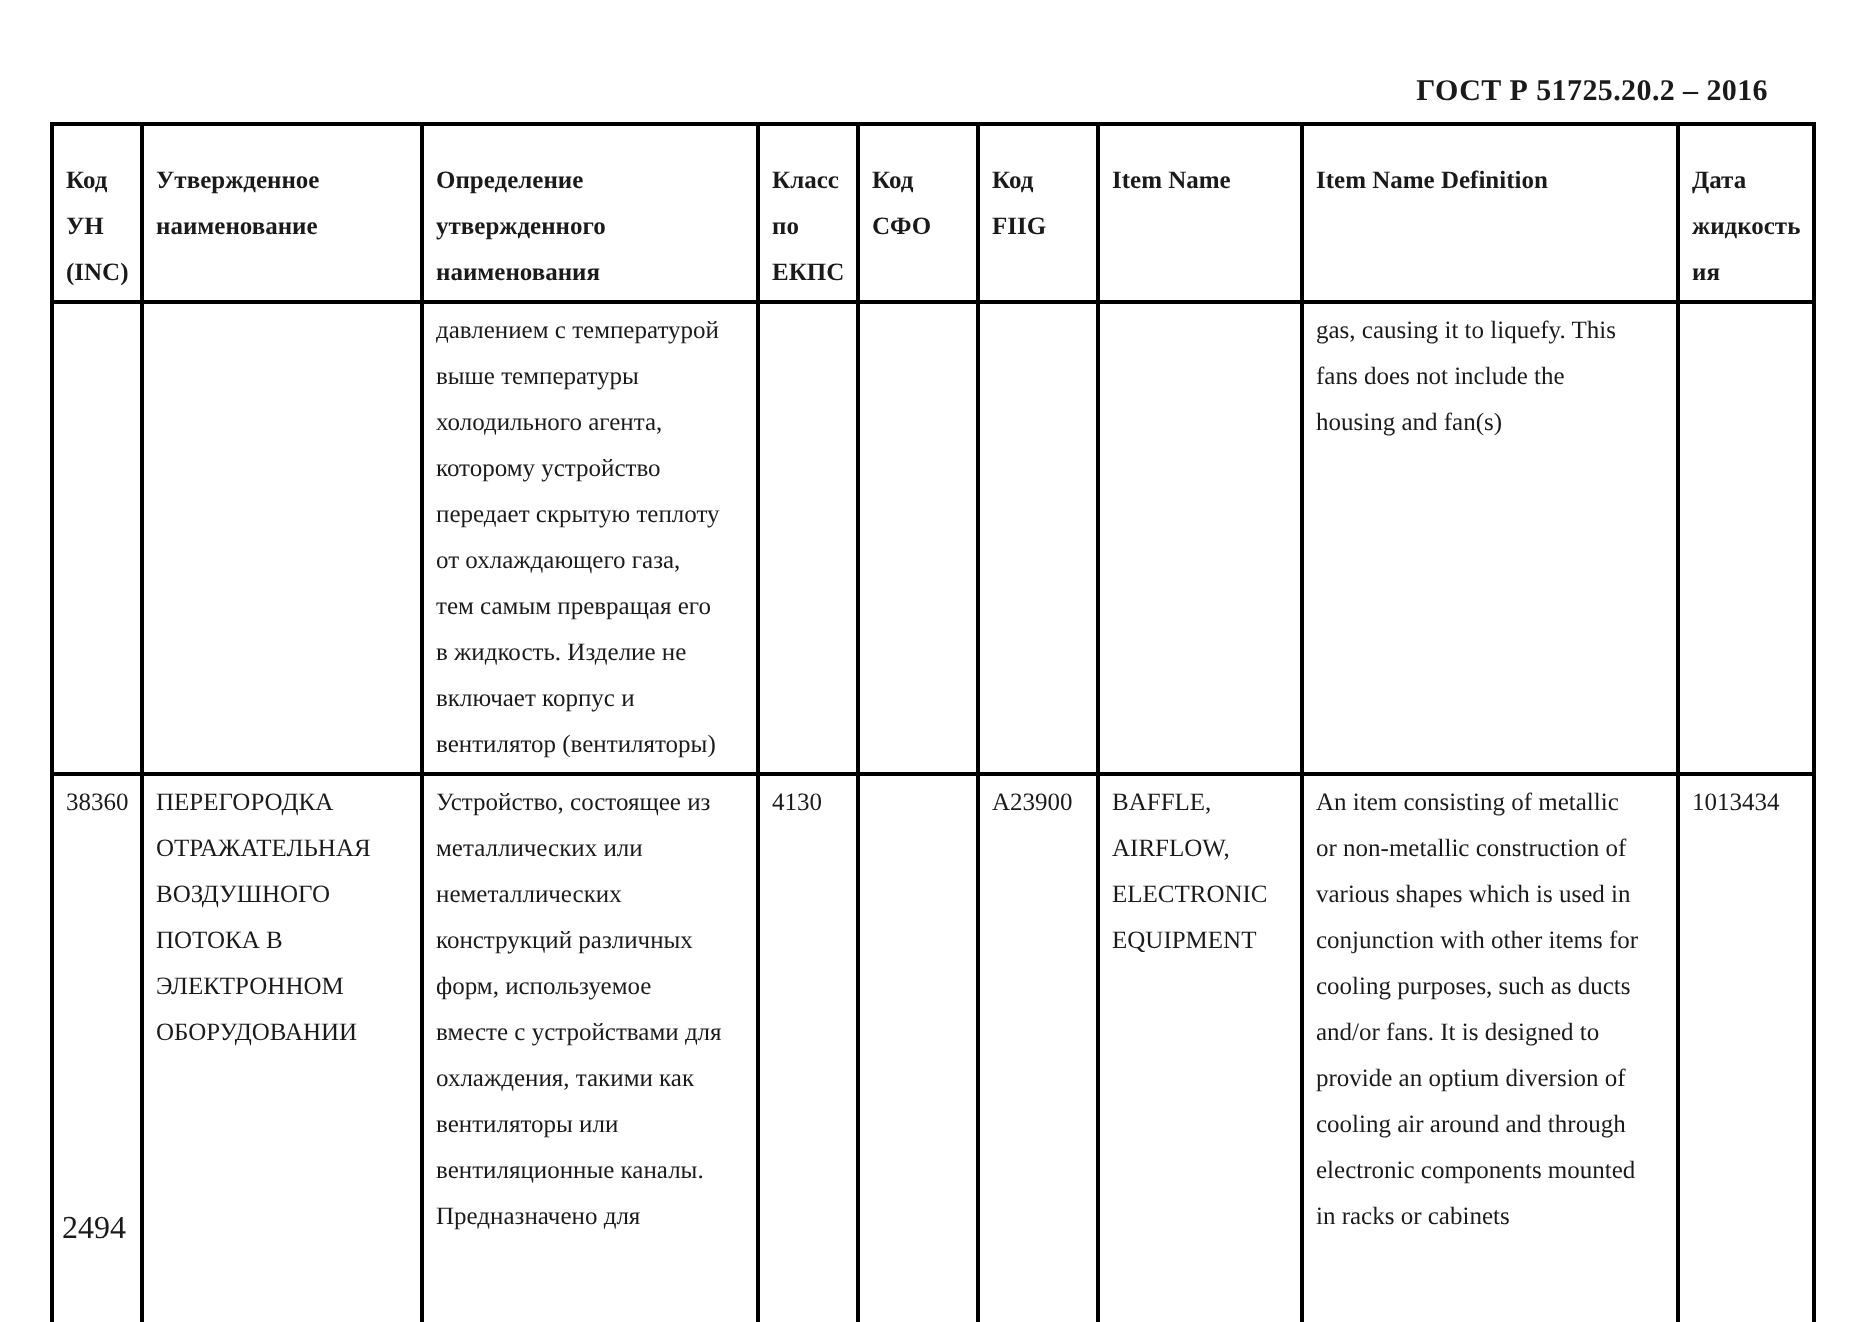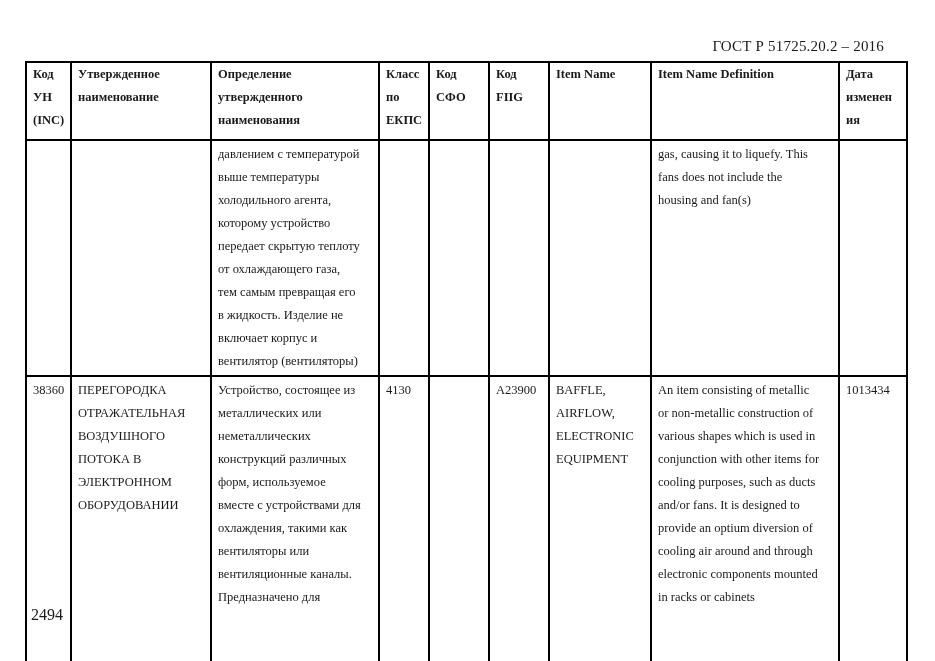--- a/index.html
+++ b/index.html
@@ -12,21 +12,21 @@
     font-family: "Liberation Serif", "DejaVu Serif", serif;
     color: #1a1a1a;
     overflow: hidden;
     margin: 0 auto;
   }
   .doc-title {
     position: absolute;
     top: 38px;
     right: 51px;
     font-size: 15px;
-    font-weight: normal;
+    font-weight: bold;
     letter-spacing: 0.2px;
     white-space: nowrap;
   }
   table.gost-table {
     position: absolute;
     left: 25px;
     top: 61px;
     width: 881px;
     border-collapse: collapse;
     table-layout: fixed;
@@ -37,21 +37,21 @@
     vertical-align: top;
     text-align: left;
     padding: 2px 4px 2px 6px;
     font-size: 12.5px;
     line-height: 23px;
     white-space: pre-line;
     overflow: hidden;
   }
   table.gost-table th {
     font-weight: bold;
-    padding-top: 0;
+    padding-top: 16px;
     margin-top: 36px;
   }
   tr.header-row   { height: 78px; }
   tr.body-row-1   { height: 228px; padding-left: 32px; }
   tr.body-row-2   { height: 298px; }
   .page-number {
     position: absolute;
     left: 31px;
     top: 606px;
     font-size: 16px;
@@ -89,21 +89,21 @@
         <th>Класс
 по
 ЕКПС</th>
         <th>Код
 СФО</th>
         <th>Код
 FIIG</th>
         <th>Item Name</th>
         <th>Item Name Definition</th>
         <th>Дата
-изменен
+жидкость
 ия</th>
       </tr>
     </thead>
     <tbody>
       <tr class="body-row-1">
         <td></td>
         <td></td>
         <td>давлением с температурой
 выше температуры
 холодильного агента,

